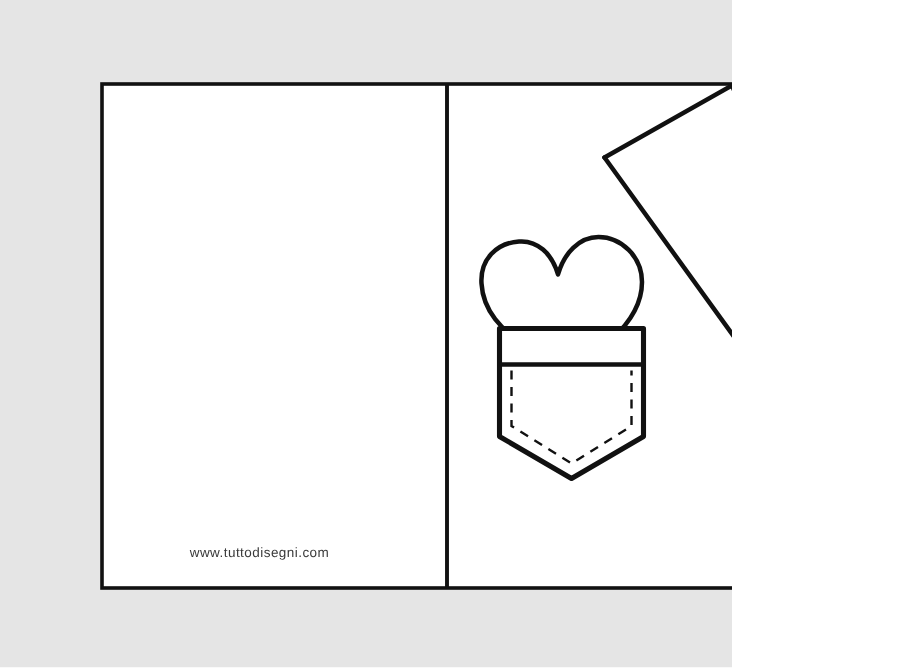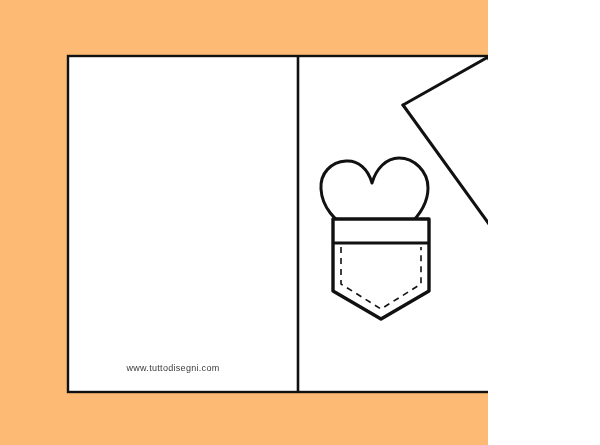--- a/index.html
+++ b/index.html
@@ -5,21 +5,21 @@
   html, body {
     margin: 0;
     padding: 0;
     background: #ffffff;
     font-family: "Liberation Sans", sans-serif;
   }
   .stage {
     position: relative;
     width: 488px;
     height: 445px;
-    background: #fdba74;
+    background: #e5e5e5;
     overflow: hidden;
   }
   .stage svg {
     position: absolute;
     left: 0;
     top: 0;
     display: block;
   }
   .watermark {
     font-size: 9px;

